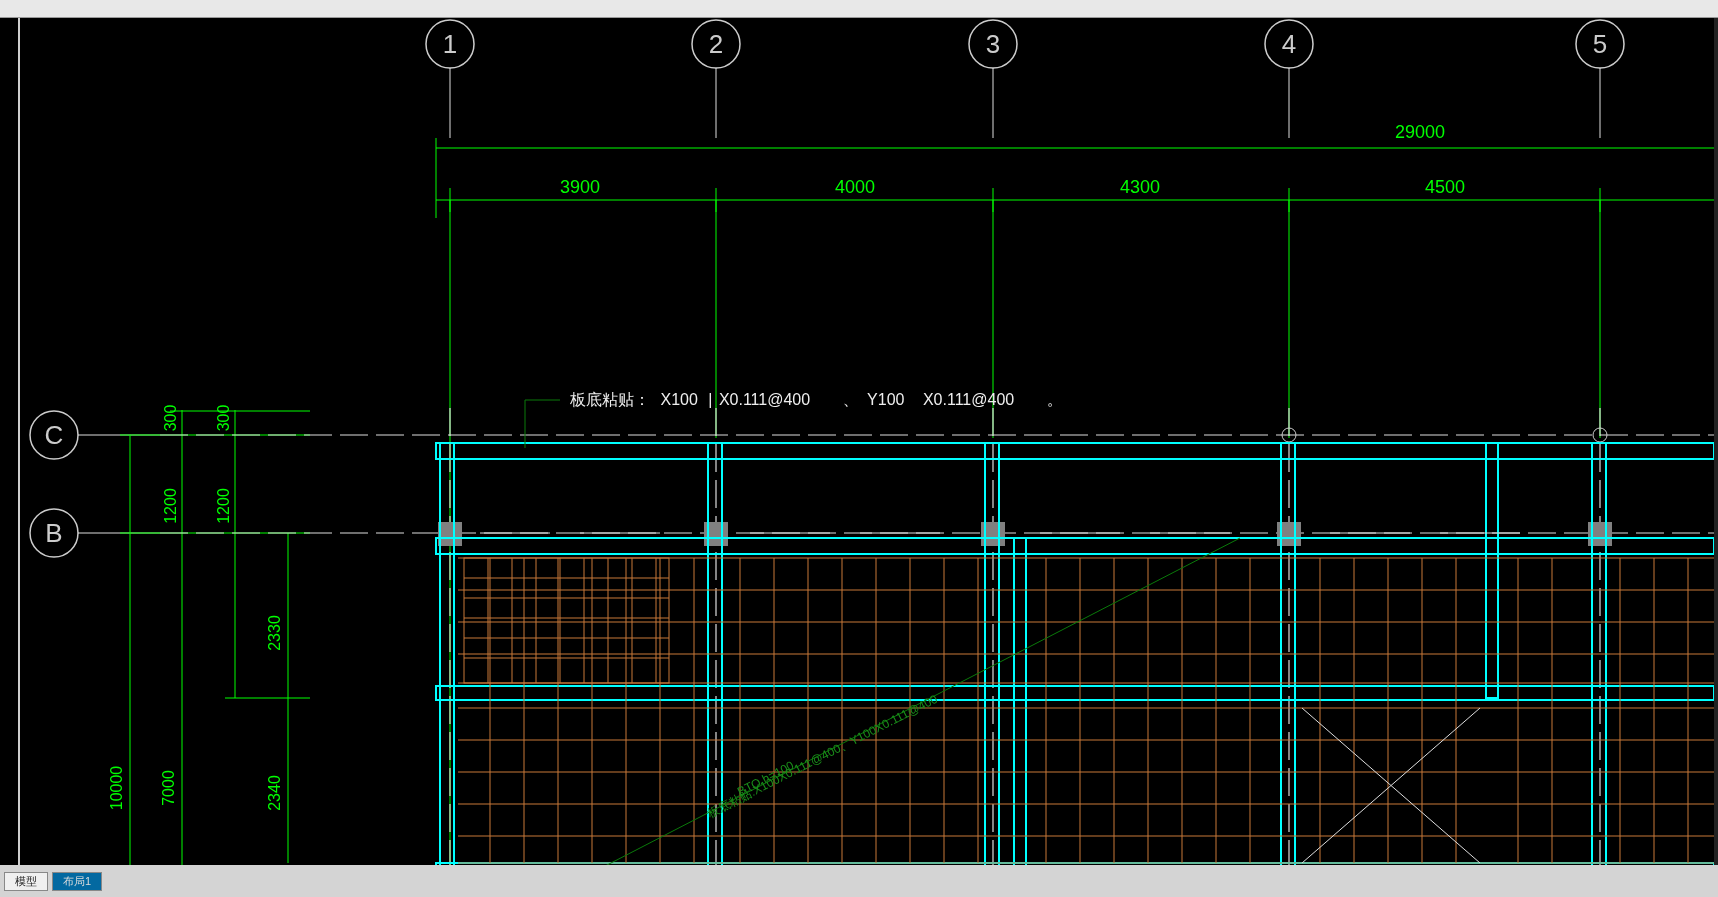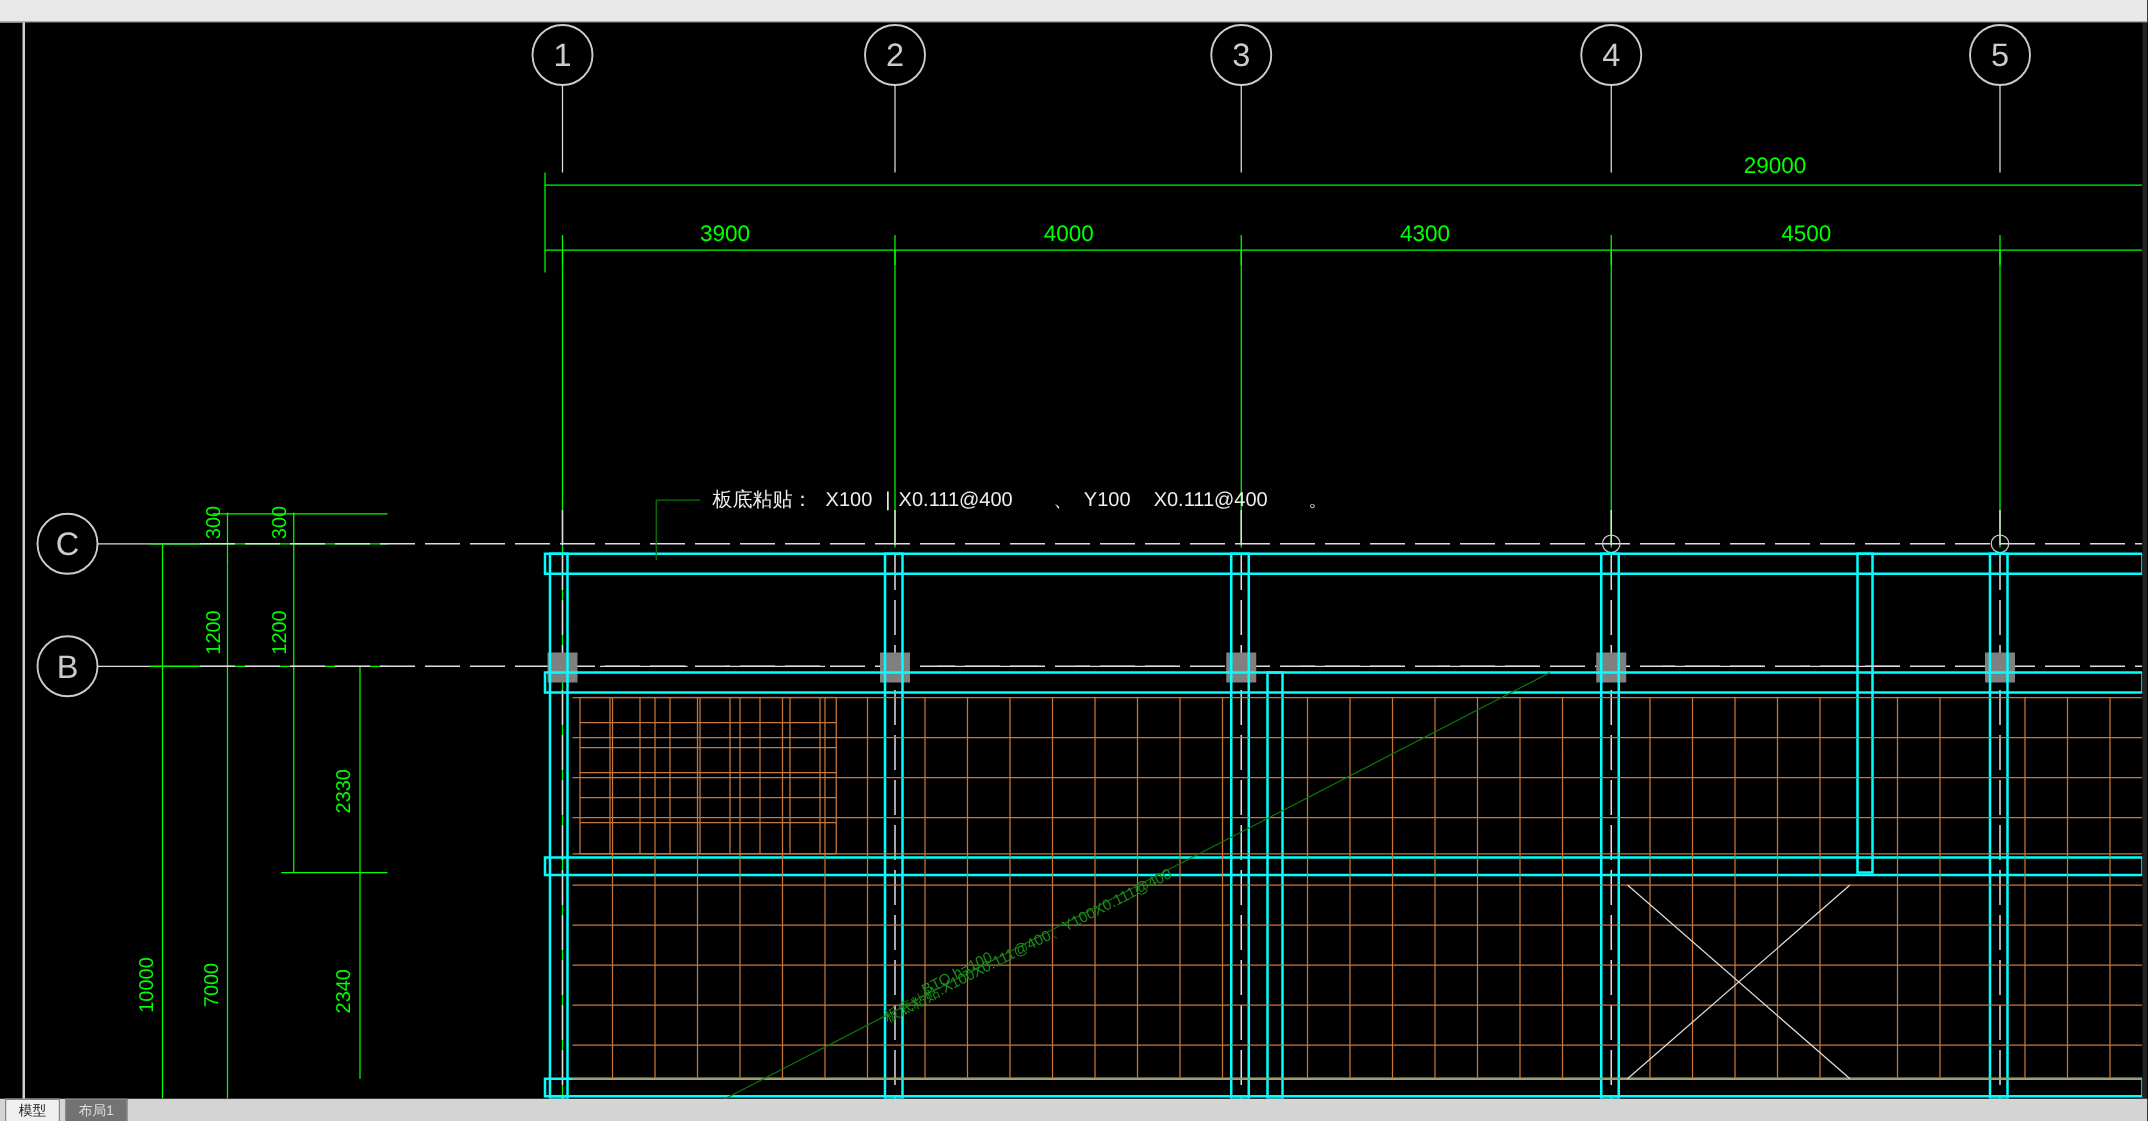--- a/index.html
+++ b/index.html
@@ -27,35 +27,35 @@
   .canvas-border {
     position: absolute;
     top: 18px; left: 18px;
     width: 6px;
     height: calc(100% - 36px);
     background: #cfcfcf;
   }
   .status-bar {
     position: absolute;
     bottom: 0; left: 0; right: 0;
-    height: 18px;
+    height: 32px;
     background: #d4d4d4;
     display: flex;
     align-items: center;
     font-size: 11px;
     color: #222;
   }
   .status-tab {
     padding: 1px 10px;
     background: #f0f0f0;
     border: 1px solid #888;
     margin-left: 4px;
   }
   .status-tab.dark {
-    background: #737373;
+    background: #0369a1;
     color: #ddd;
   }
   .scroll-track-v {
     position: absolute;
     right: 0; top: 18px; bottom: 18px;
     width: 4px;
     background: #222;
   }
   svg.drawing {
     position: absolute;

